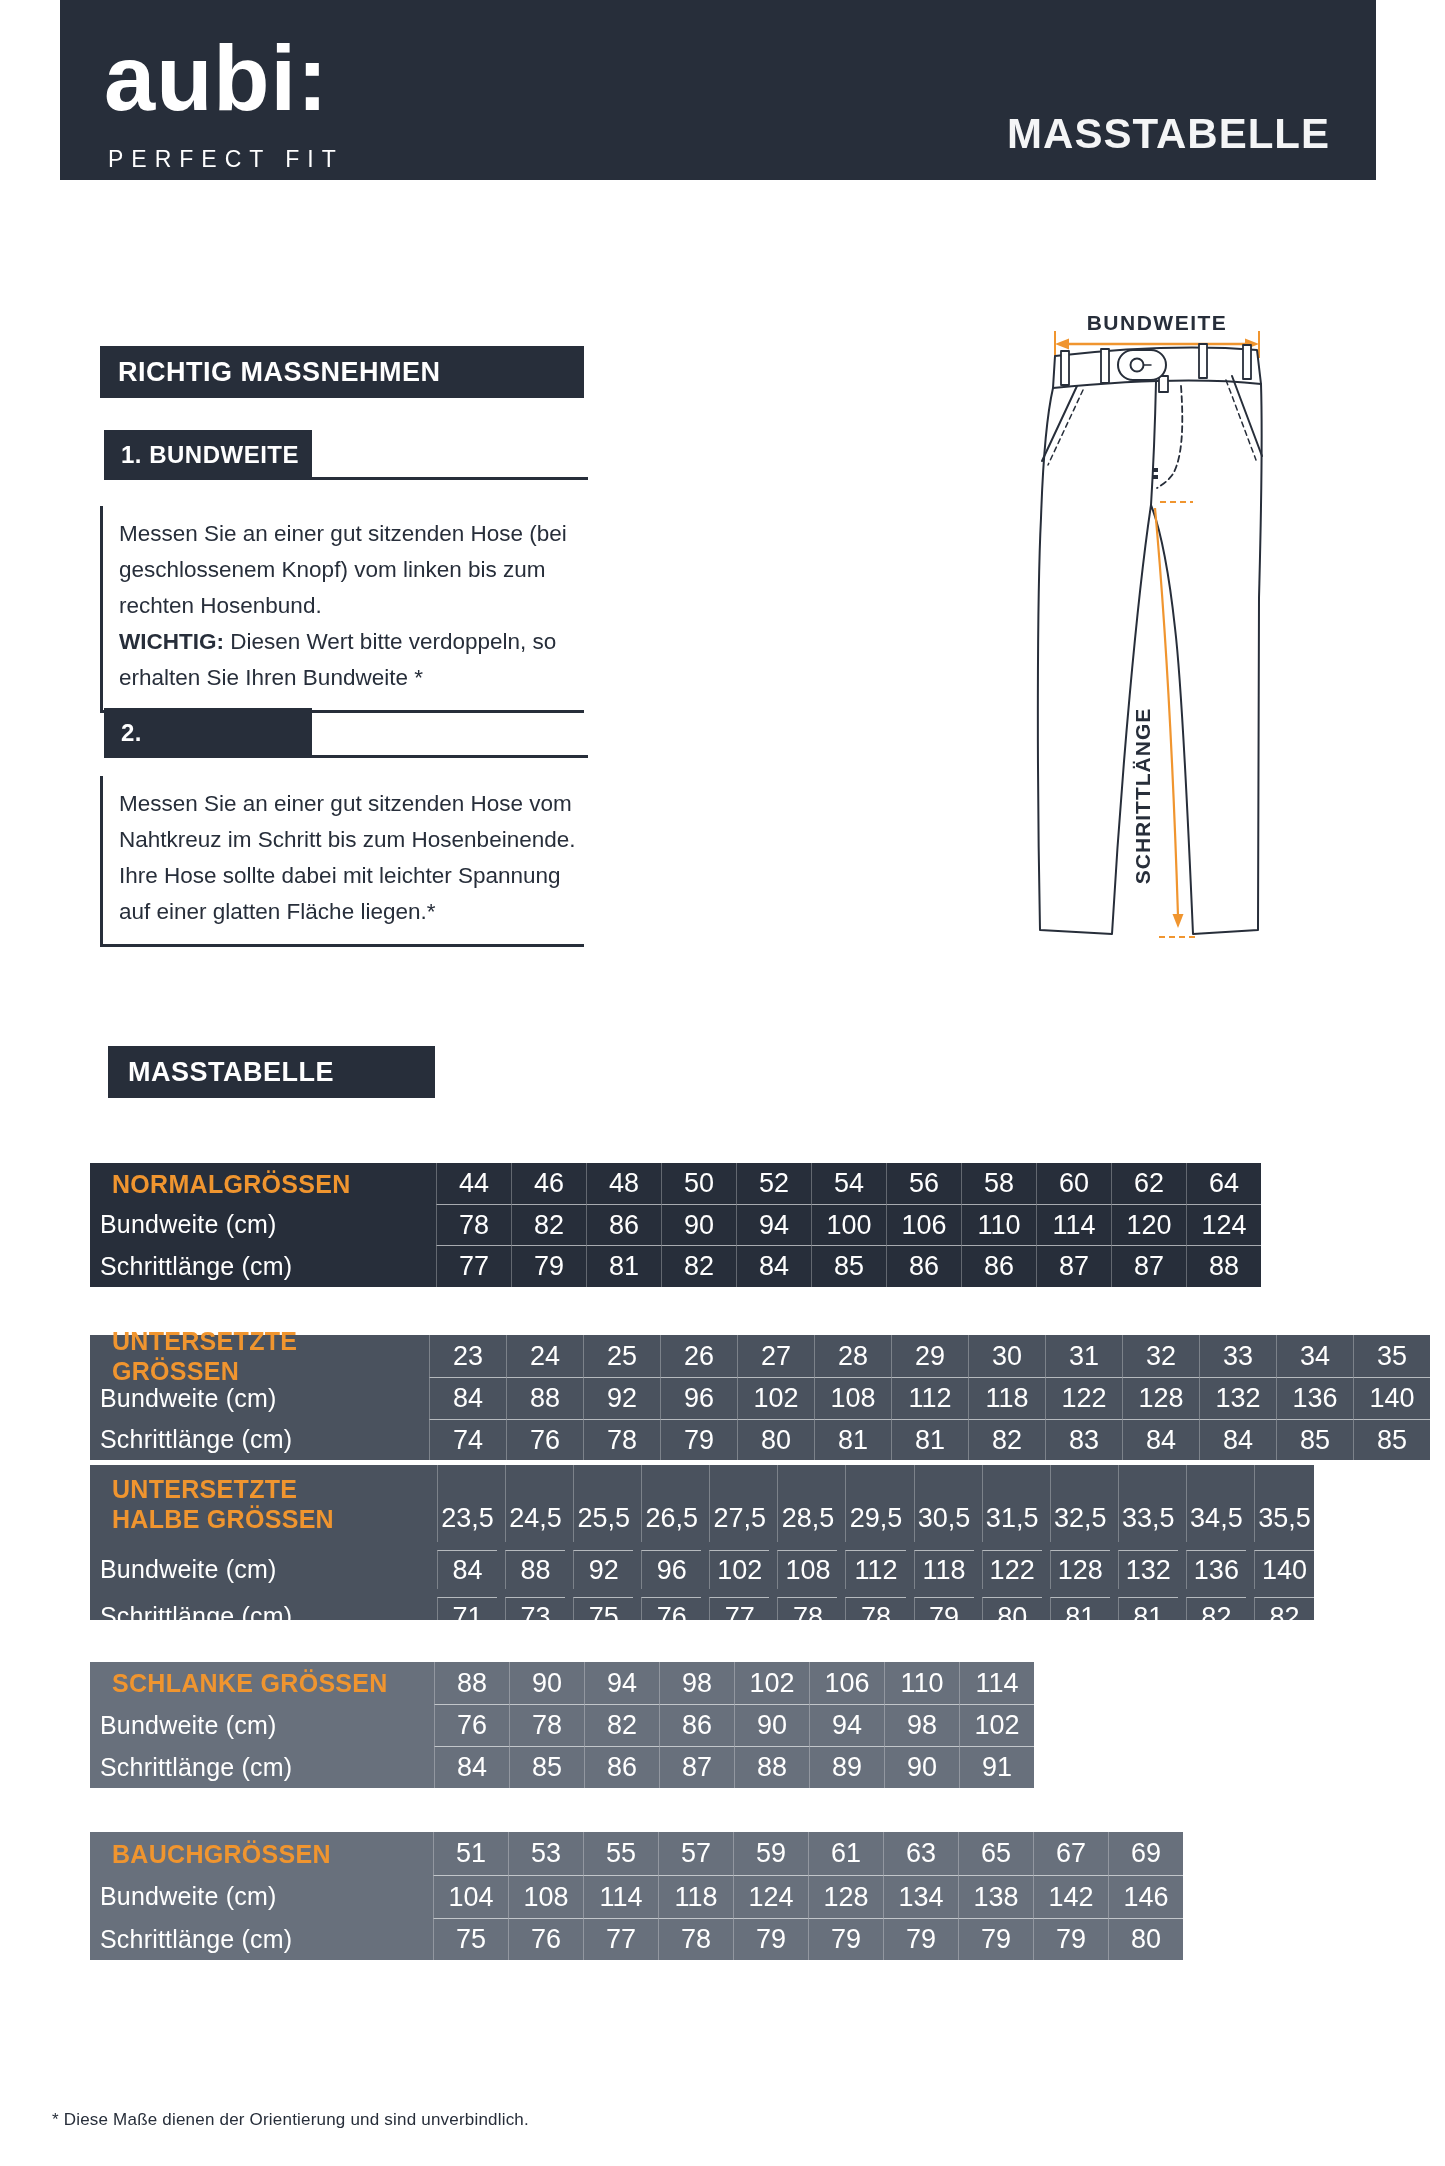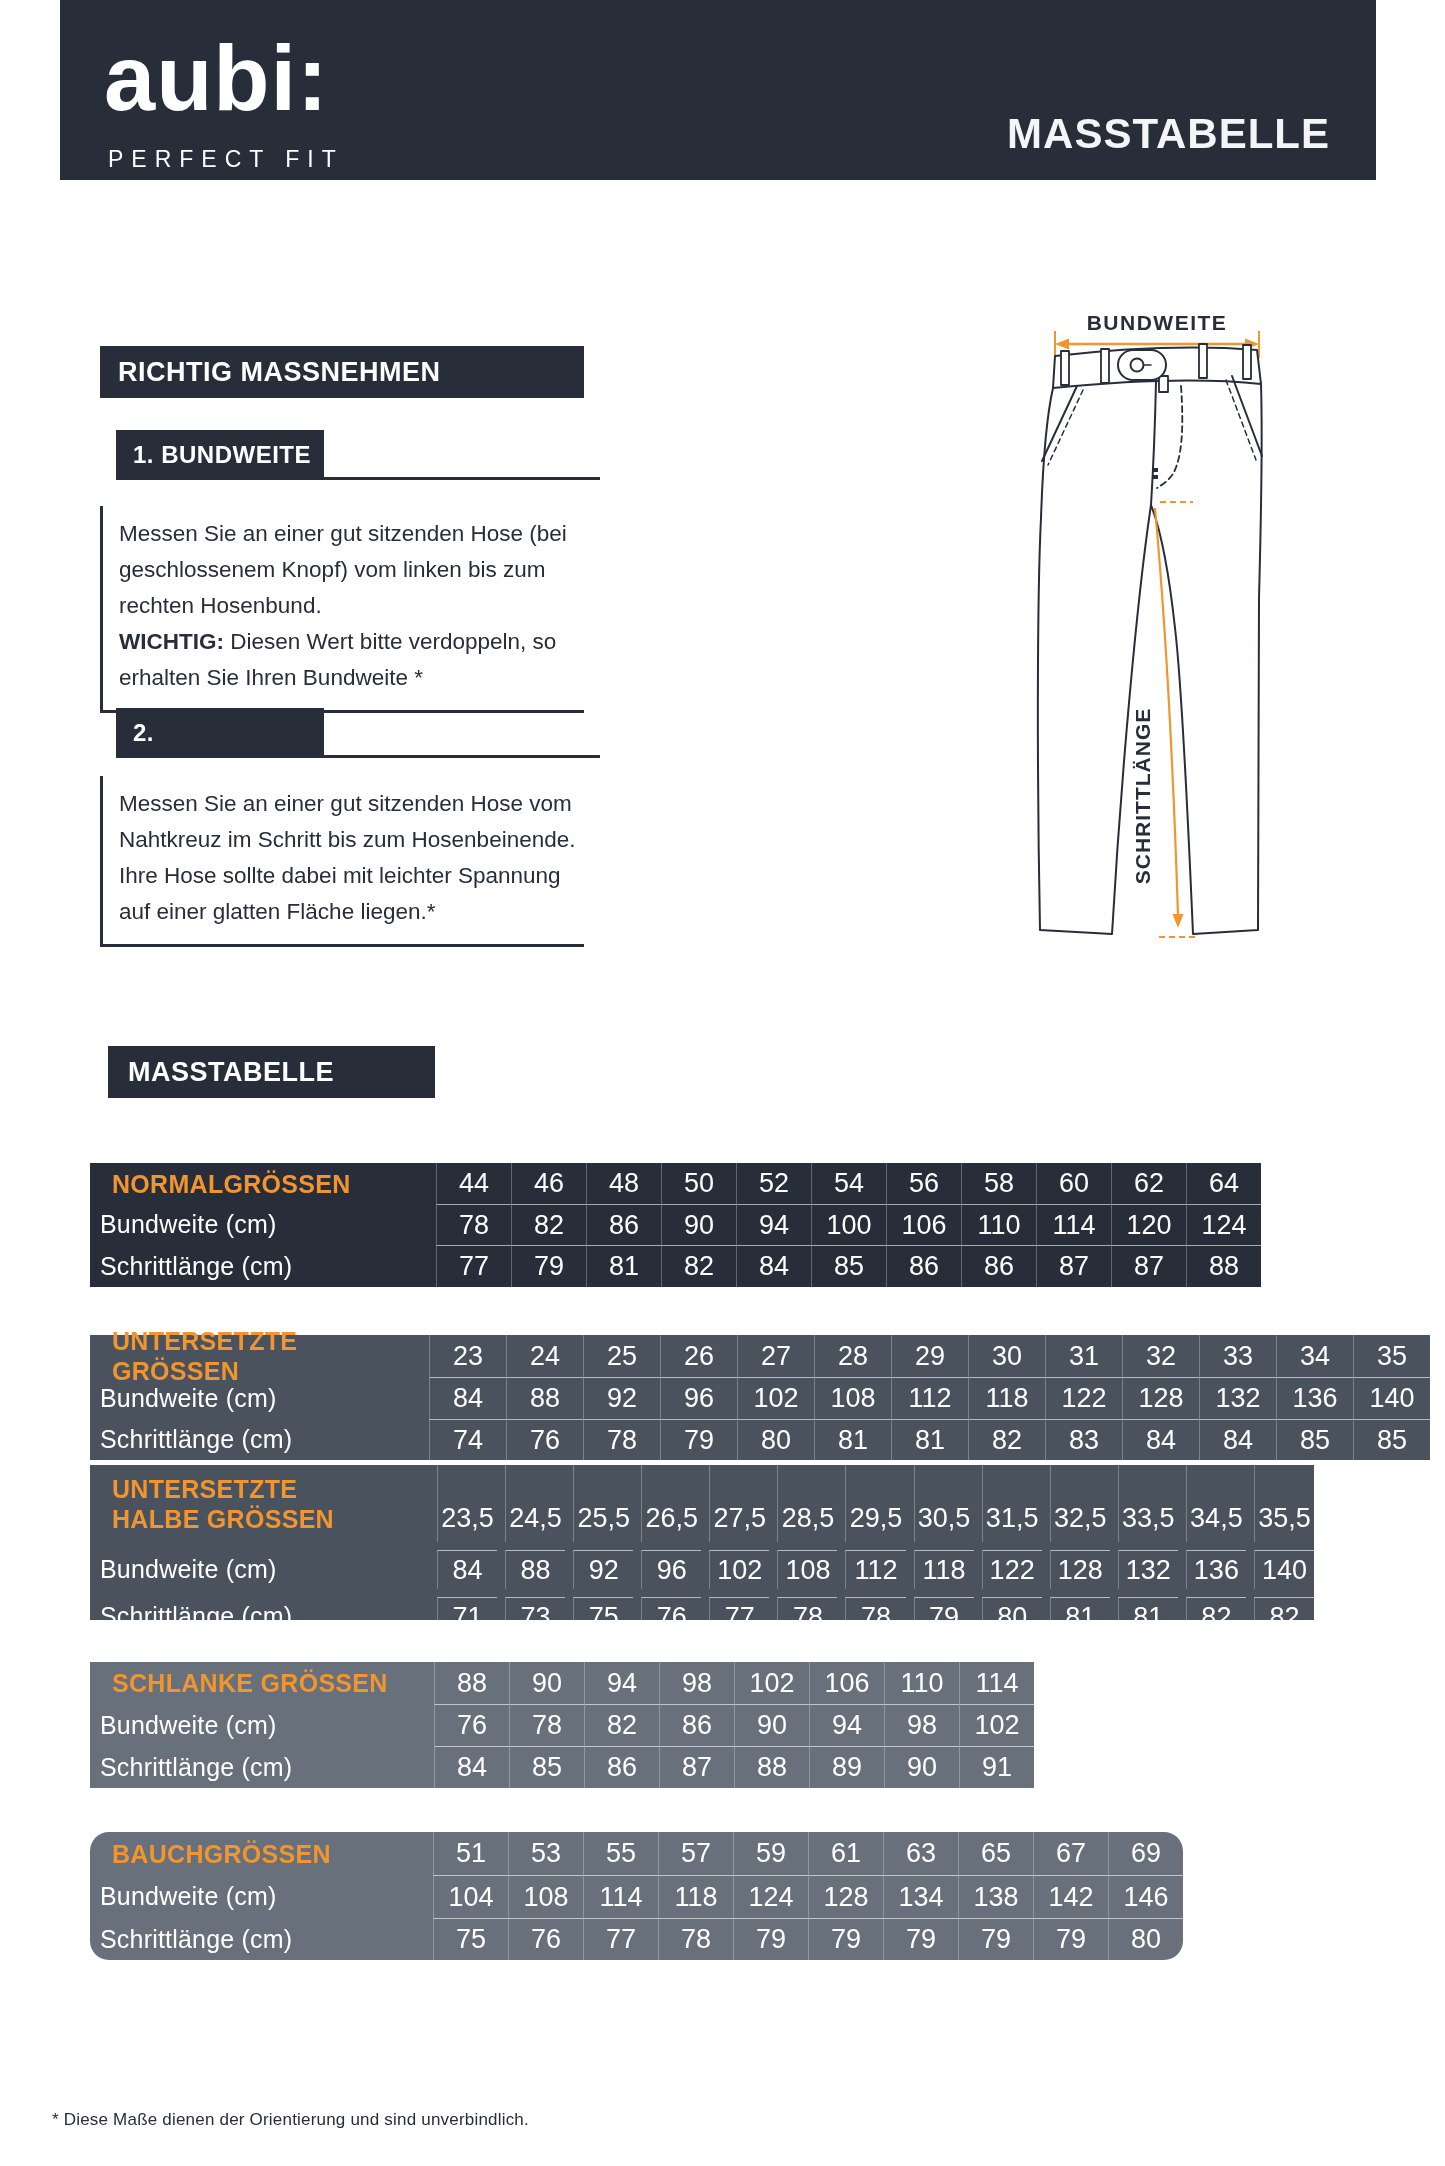--- a/index.html
+++ b/index.html
@@ -13,21 +13,21 @@
   .header { left:60px; top:0; width:1316px; height:180px; background:#272e3a; }
   .logo { position:absolute; left:44px; top:30px; color:#ffffff; font-size:92px; font-weight:bold; letter-spacing:1px; line-height:1.05; }
   .logo-sub { position:absolute; left:48px; top:146px; color:#ffffff; font-size:23px; font-weight:500; letter-spacing:8px; }
   .header-title { position:absolute; right:46px; bottom:22px; color:#f4f5f6; font-size:42px; font-weight:600; letter-spacing:1px; }
 
   
   .section-box { background:#272e3a; color:#ffffff; font-weight:bold; box-sizing:border-box;margin-top:8px; }
   .sec-richtig { left:100px; top:338px; width:484px; height:52px; font-size:27px; line-height:52px; padding-left:18px; letter-spacing:0.5px; }
   .sec-masstabelle { left:108px; top:1038px; width:327px; height:52px; font-size:27px; line-height:52px; padding-left:20px; letter-spacing:0.5px; }
 
-  .step-head { left:116px; width:484px; height:50px; }
+  .step-head { left:104px; width:484px; height:50px; }
   .step-head .underline { position:absolute; left:0; bottom:0; width:100%; height:3px; background:#272e3a; }
   .step-head-box { position:absolute; left:0; top:0; width:208px; height:50px; background:#272e3a; color:#fff;
                    font-weight:bold; font-size:24px; line-height:50px; padding-left:17px; box-sizing:border-box; letter-spacing:0.5px; }
   .step1-head { top:430px; }
   .step2-head { top:708px; }
 
   .para { left:100px; width:484px; box-sizing:border-box; border-left:3px solid #272e3a; border-bottom:3px solid #272e3a;
           padding:10px 2px 14px 16px; font-size:22.5px; line-height:36px; color:#272e3a; }
   .para b { font-weight:bold; }
   .para1 { top:506px; }
@@ -296,21 +296,21 @@
       <div class="st-cell st-rowlabel st-r2">Schrittlänge (cm)</div>
       <div class="st-cell st-val st-vline st-hline st-r2">84</div>
       <div class="st-cell st-val st-vline st-hline st-r2">85</div>
       <div class="st-cell st-val st-vline st-hline st-r2">86</div>
       <div class="st-cell st-val st-vline st-hline st-r2">87</div>
       <div class="st-cell st-val st-vline st-hline st-r2">88</div>
       <div class="st-cell st-val st-vline st-hline st-r2">89</div>
       <div class="st-cell st-val st-vline st-hline st-r2">90</div>
       <div class="st-cell st-val st-vline st-hline st-r2">91</div>
     </div>
-  <div class="size-table" style="left: 90px; top: 1832px; width: 1093px; height: 128px; background: rgb(104, 112, 124); grid-template-columns: 343px repeat(10, 1fr); grid-template-rows: 43px 43px 42px; border-radius: 19px;">
+  <div class="size-table" style="left: 90px; top: 1832px; width: 1093px; height: 128px; background: rgb(104, 112, 124); grid-template-columns: 343px repeat(10, 1fr); grid-template-rows: 43px 43px 42px;">
       <div class="st-cell st-name st-r0">
         <div>
           <span class="st-line">BAUCHGRÖSSEN</span>
         </div>
       </div>
       <div class="st-cell st-val st-vline st-r0">51</div>
       <div class="st-cell st-val st-vline st-r0">53</div>
       <div class="st-cell st-val st-vline st-r0">55</div>
       <div class="st-cell st-val st-vline st-r0">57</div>
       <div class="st-cell st-val st-vline st-r0">59</div>

